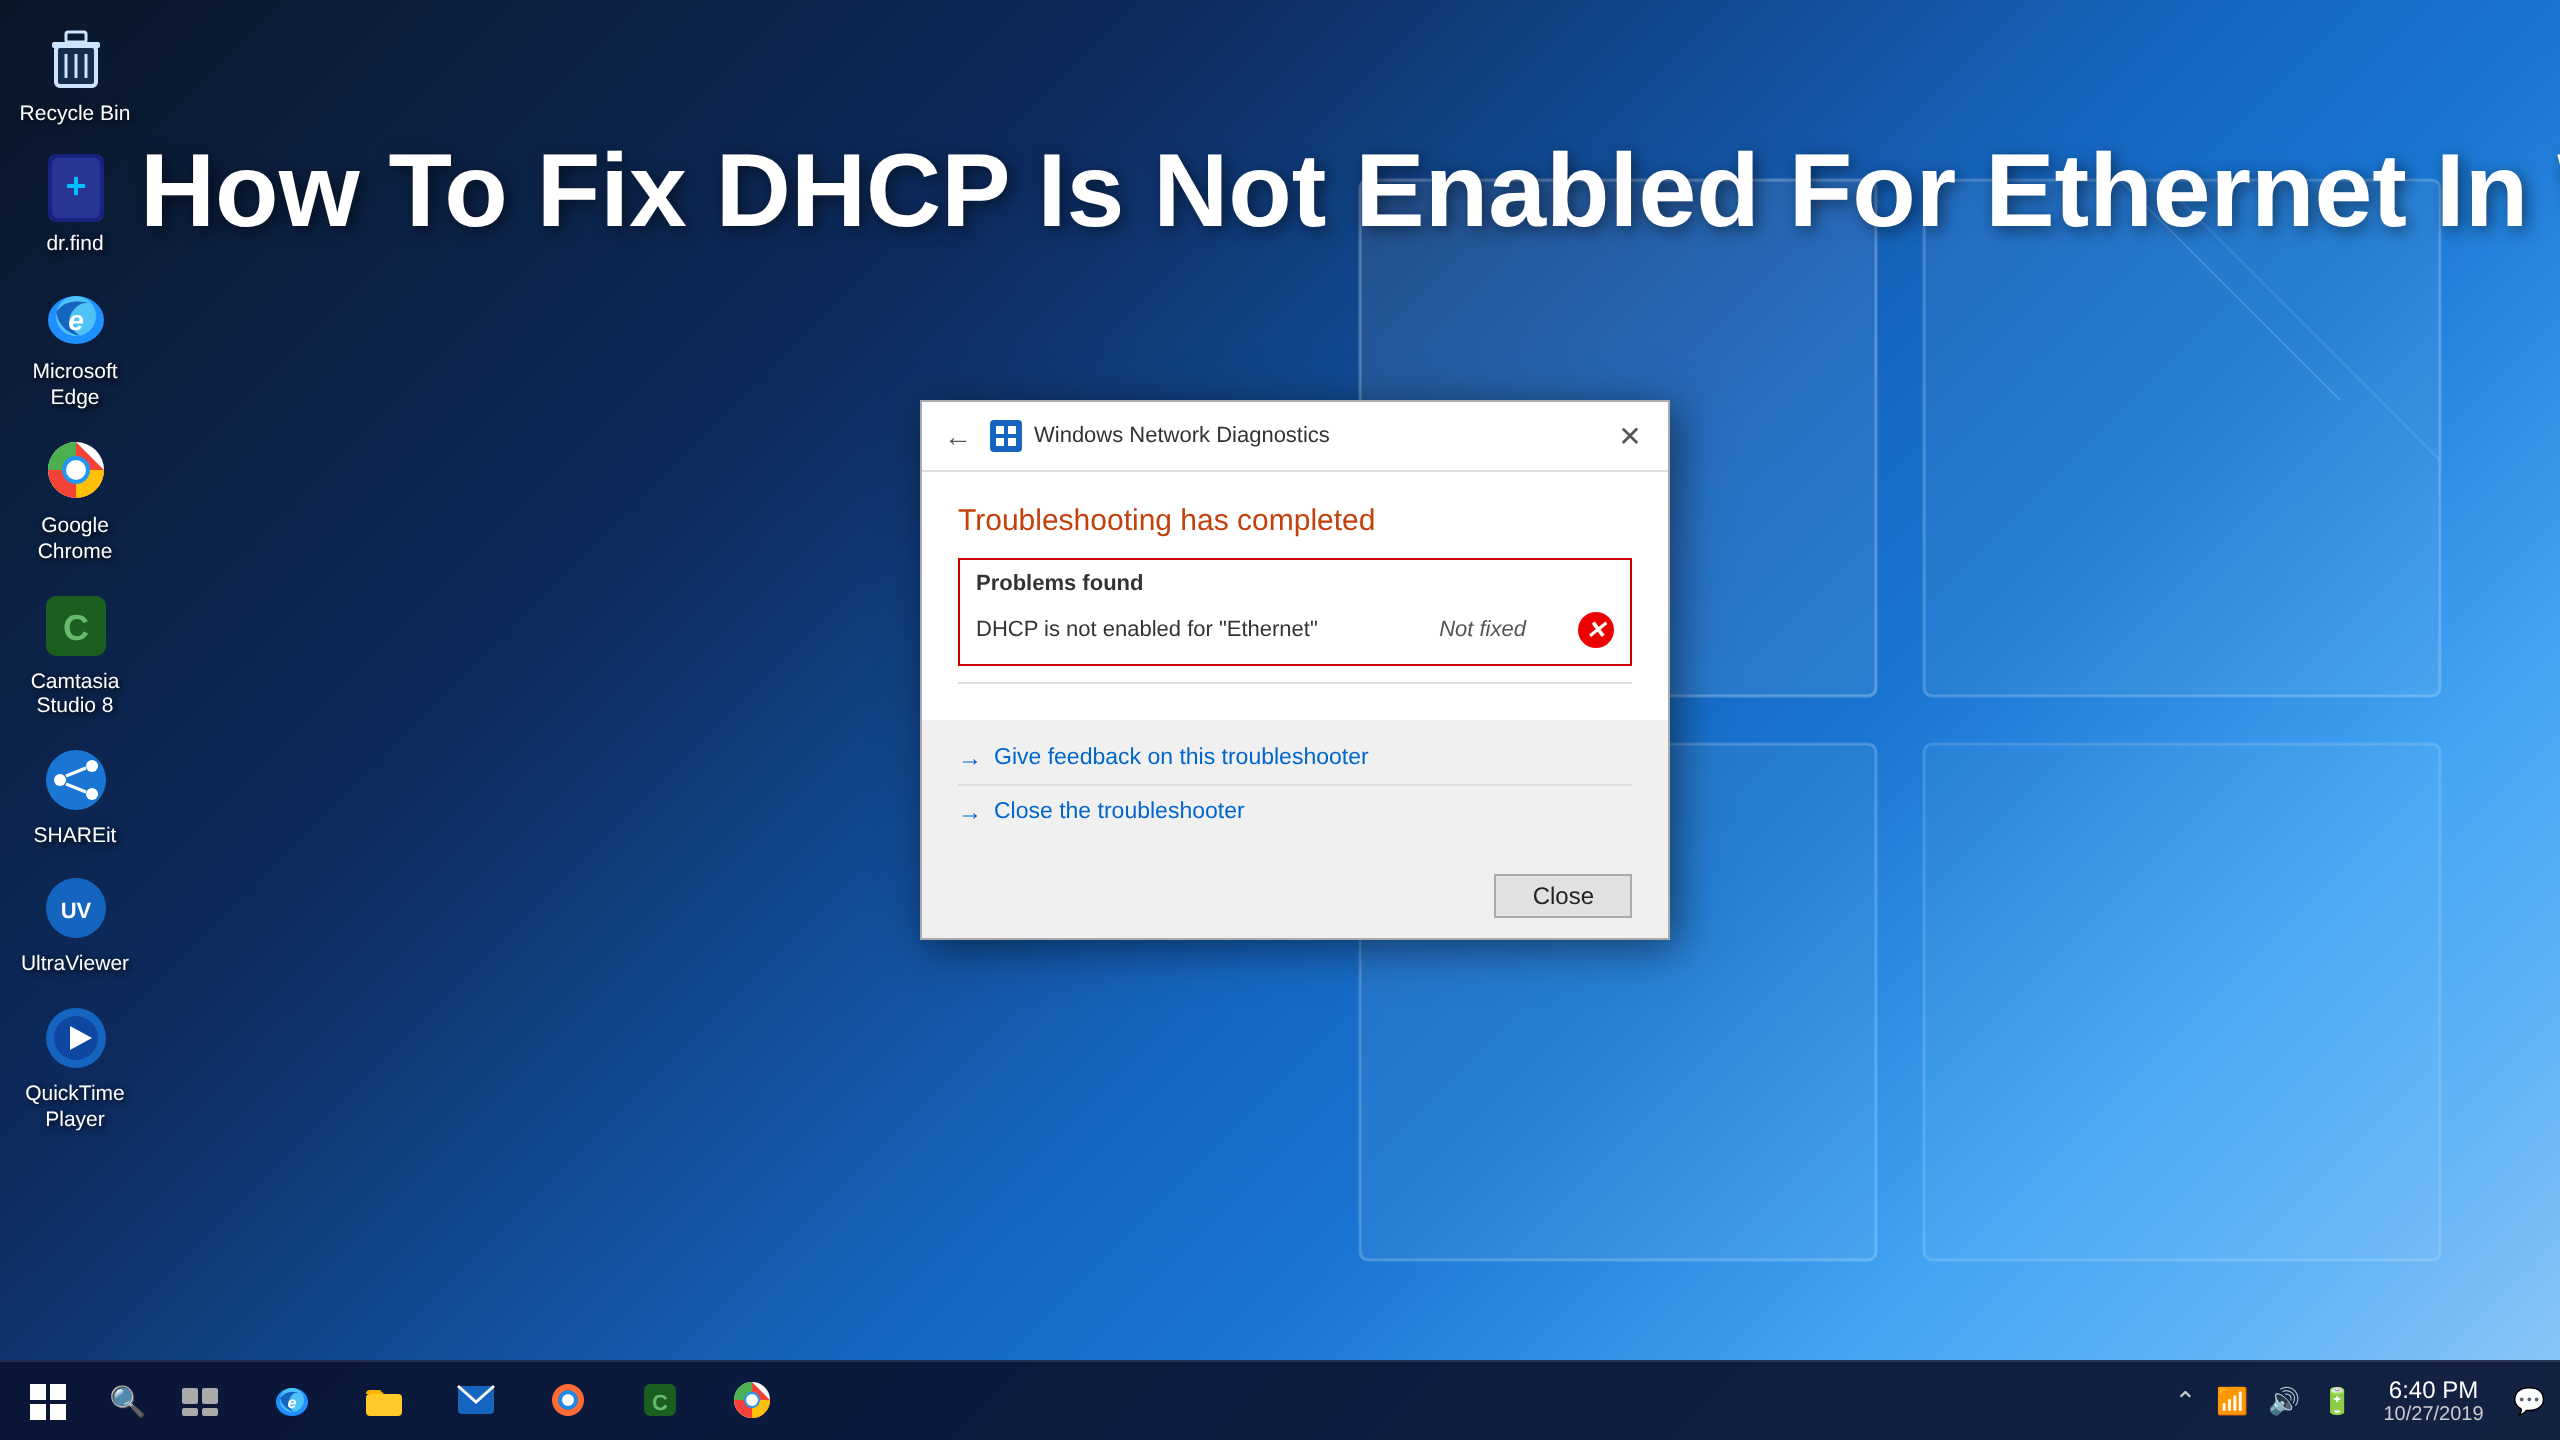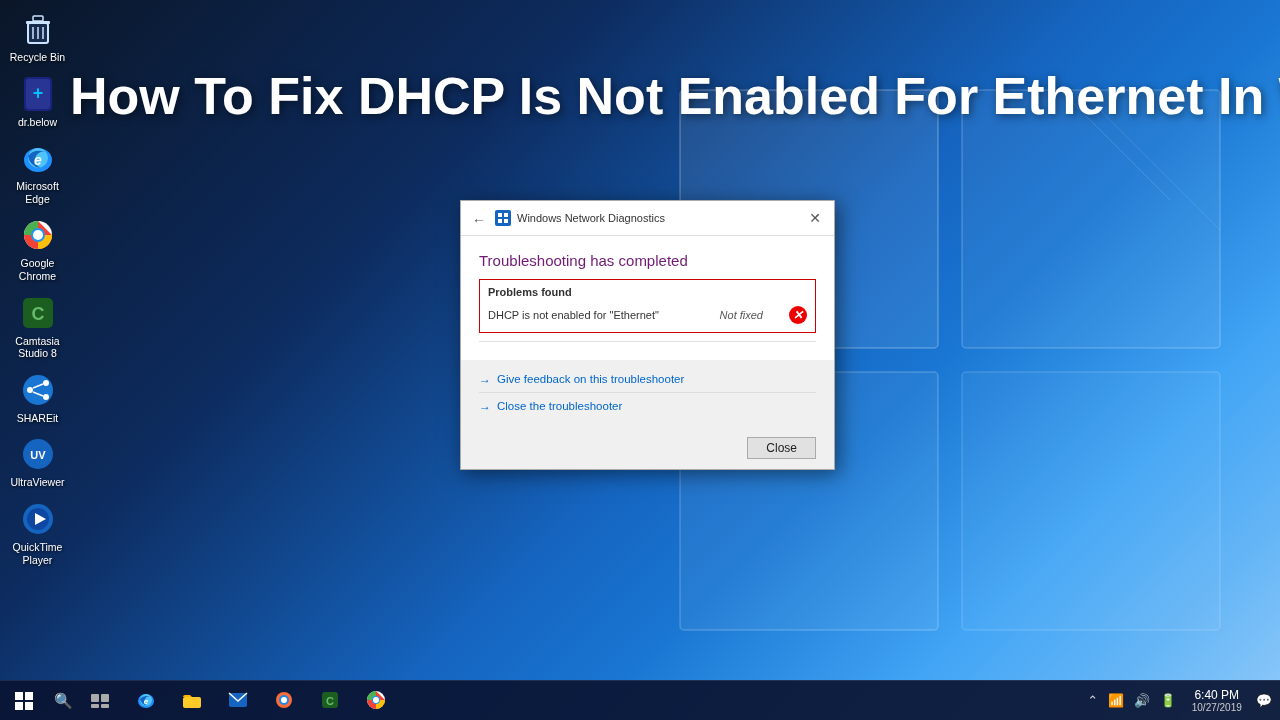--- a/index.html
+++ b/index.html
@@ -155,21 +155,21 @@
     }
 
     .dialog-body {
       padding: 16px 18px 10px 18px;
       background: #fff;
     }
 
     .dialog-heading {
       font-size: 15px;
       font-weight: 400;
-      color: #701a75;
+      color: #c2410c;
       margin-bottom: 10px;
     }
 
     .dialog-subtext {
       font-size: 11px;
       color: #333;
       margin-bottom: 10px;
       line-height: 1.4;
     }
 
@@ -405,21 +405,21 @@
     </div>
 
     <div class="desktop-icon">
       <div class="icon-img">
         <svg width="38" height="38" viewBox="0 0 38 38">
           <rect x="5" y="2" width="28" height="34" rx="4" fill="#1a237e"></rect>
           <rect x="7" y="4" width="24" height="30" rx="3" fill="#283593"></rect>
           <text x="19" y="24" text-anchor="middle" font-size="18" font-weight="bold" fill="#00bfff">+</text>
         </svg>
       </div>
-      <span class="icon-label">dr.below</span>
+      <span class="icon-label">dr.find</span>
     </div>
 
     <div class="desktop-icon">
       <div class="icon-img">
         <svg width="36" height="36" viewBox="0 0 36 36">
           <ellipse cx="18" cy="20" rx="14" ry="12" fill="#1e90ff"></ellipse>
           <ellipse cx="18" cy="18" rx="10" ry="10" fill="#4fc3f7"></ellipse>
           <path d="M8 16 Q14 8 26 12 Q20 10 16 16 Q12 22 20 28 Q10 26 8 16Z" fill="#1565c0"></path>
           <text x="18" y="25" text-anchor="middle" font-size="14" font-weight="bold" fill="#fff" font-style="italic">e</text>
         </svg>

